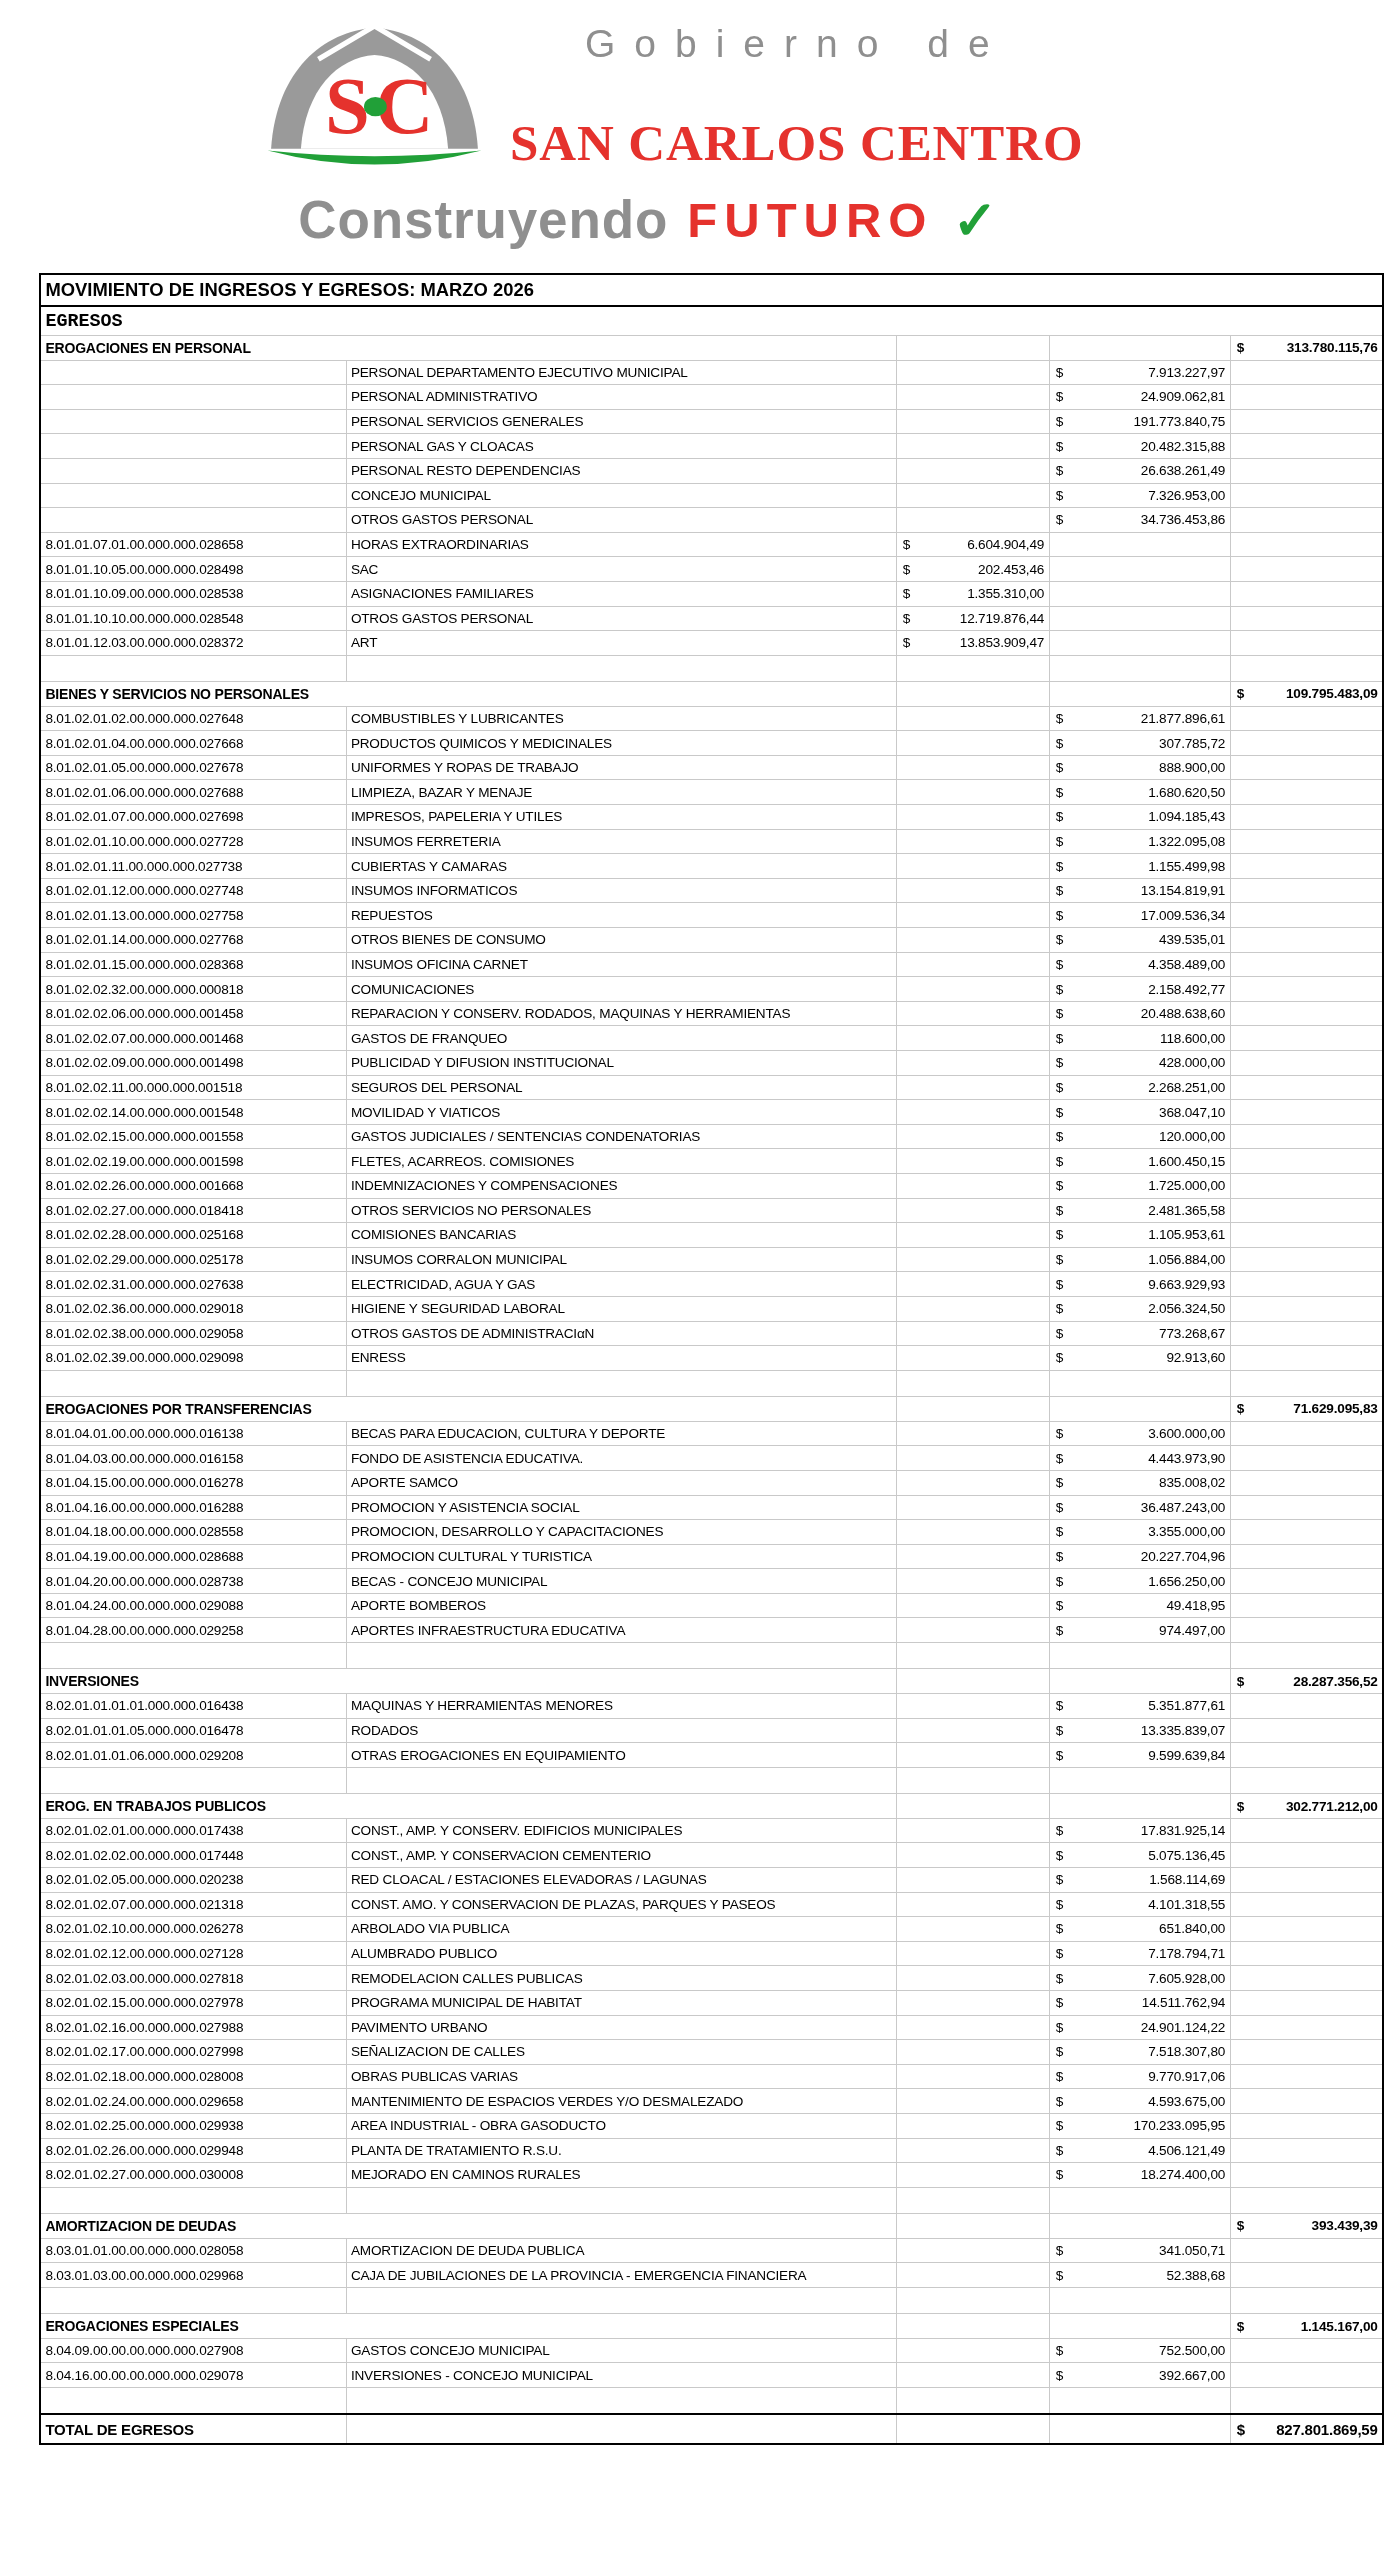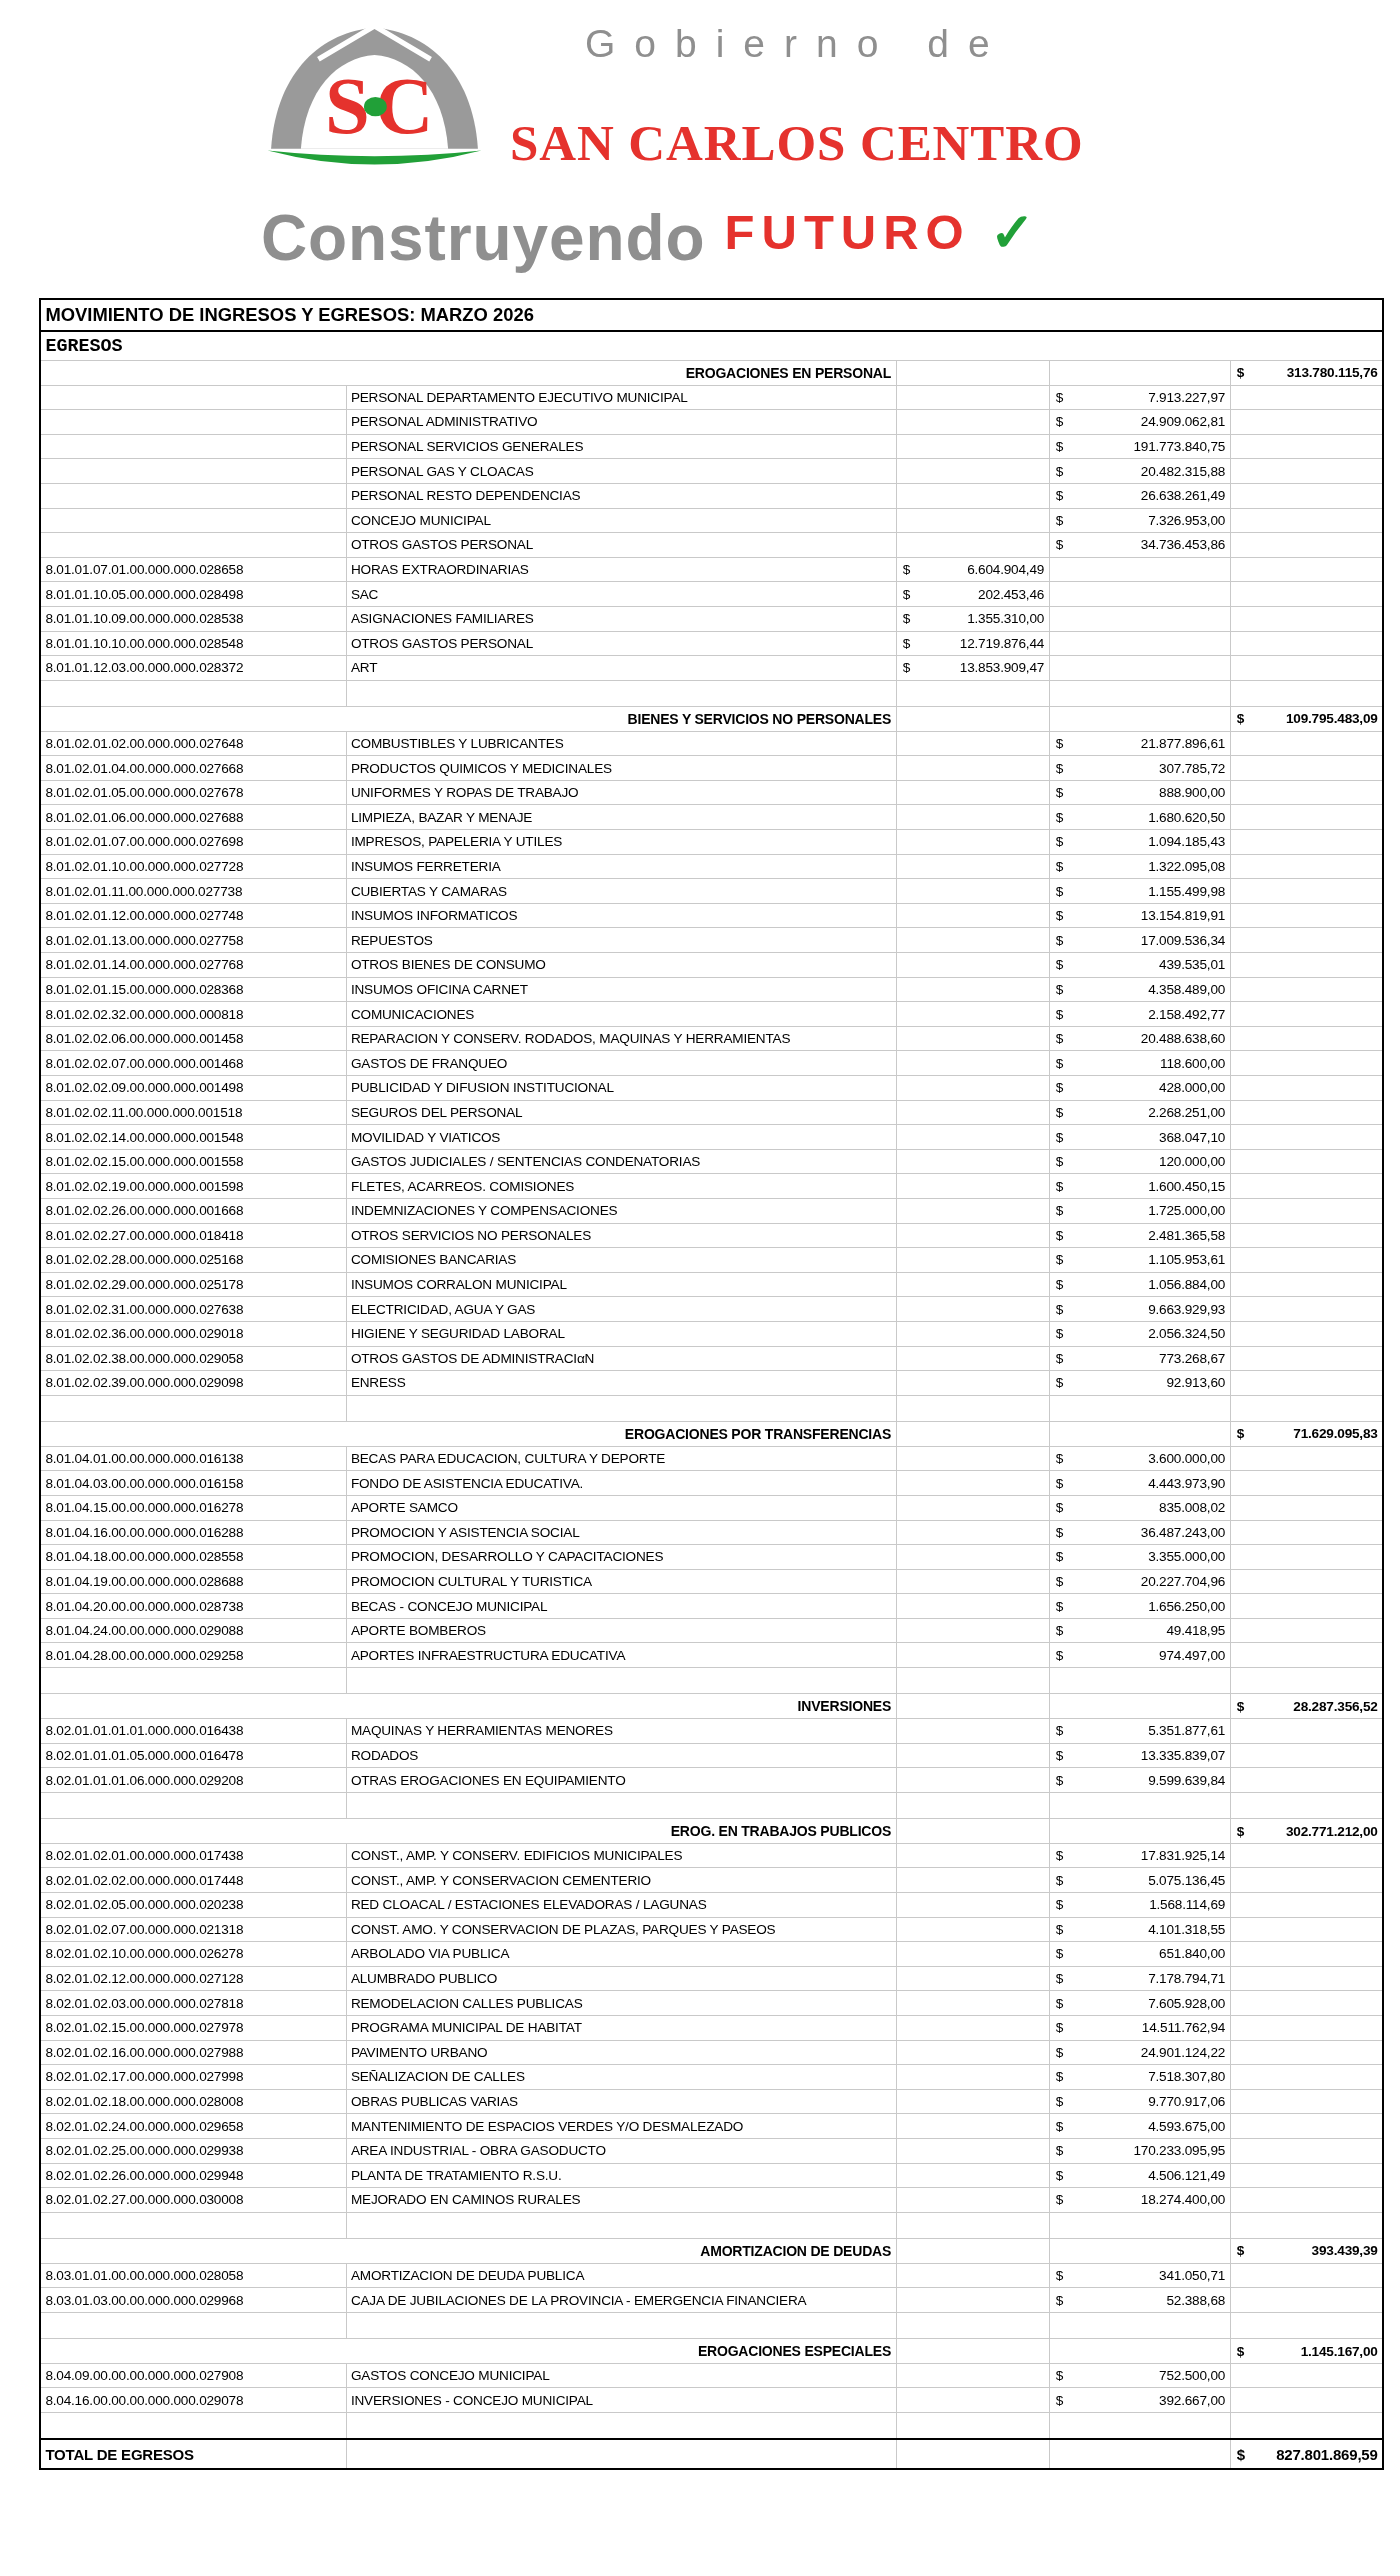--- a/index.html
+++ b/index.html
@@ -17,42 +17,42 @@
     font-family:"Liberation Sans",sans-serif;white-space:nowrap;margin-bottom:5.3px;
   }
   .scc{
     color:#e5322d;font-size:51px;font-weight:bold;letter-spacing:0.9px;
     font-family:"Liberation Serif",serif;white-space:nowrap;margin-top:42px;
   }
   .lh-tagline{
     display:flex;justify-content:center;align-items:center;gap:19px;
     margin-top:14px;margin-left:-105px;
   }
-  .constru{color:#8f8f8f;font-size:64px;font-weight:600;letter-spacing:0.9px;margin-top:12px;}
+  .constru{color:#8f8f8f;font-size:53px;font-weight:600;letter-spacing:0.9px;}
   .futuro{color:#e5322d;font-size:49px;font-weight:bold;letter-spacing:7px;}
   .check{color:#21a038;font-size:54px;font-weight:bold;line-height:1;}
   
   .grid{
     border-collapse:collapse;table-layout:fixed;
     width:1344px;margin-left:39px;margin-top:23px;
     border:2.6px solid #000;
     padding-left:24px;
   }
   .grid td{
     border:0.9px solid #c9c9c9;
     height:23.6px;padding:0 4.4px;
     font-size:13.6px;letter-spacing:-0.2px;
     white-space:nowrap;overflow:hidden;vertical-align:middle;
   }
   tr.r-title td{
     border-bottom:2.6px solid #000;border-left-color:#000;border-right-color:#000;
     font-weight:bold;font-size:18.4px;height:30px;letter-spacing:0;
   }
   tr.r-egresos td{font-weight:bold;font-size:18.4px;height:28px;letter-spacing:0;font-family:Liberation Mono, monospace;}
-  td.c-sec{font-weight:bold;font-size:14px;text-align:right;}
+  td.c-sec{font-weight:bold;font-size:14px;}
   td.c-code{font-size:13.6px;}
   .amt{display:flex;justify-content:space-between;align-items:center;}
   .amt .cur{padding-left:1.8px;}
   .amt .val{text-align:right;}
   .amt.b{font-weight:bold;}
   tr.r-total td{
     border-top:2.6px solid #000;border-bottom:2.6px solid #000;
     font-weight:bold;font-size:15px;height:28px;
   }
   tr.r-blank td{height:25.4px;}

